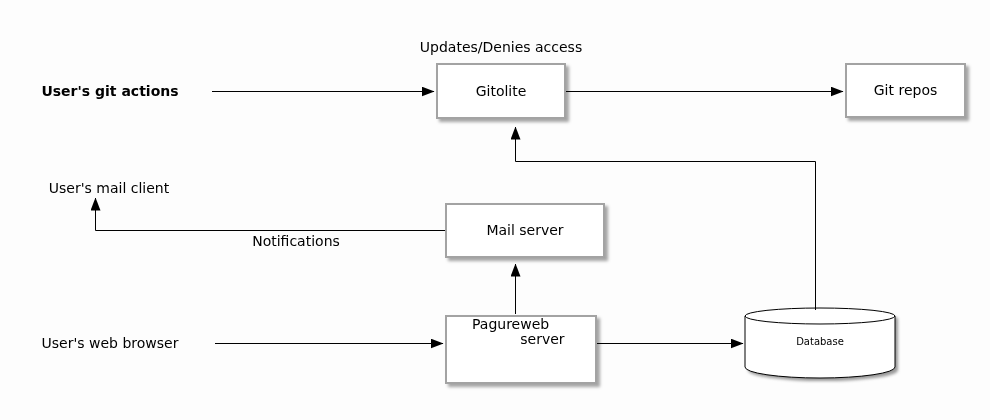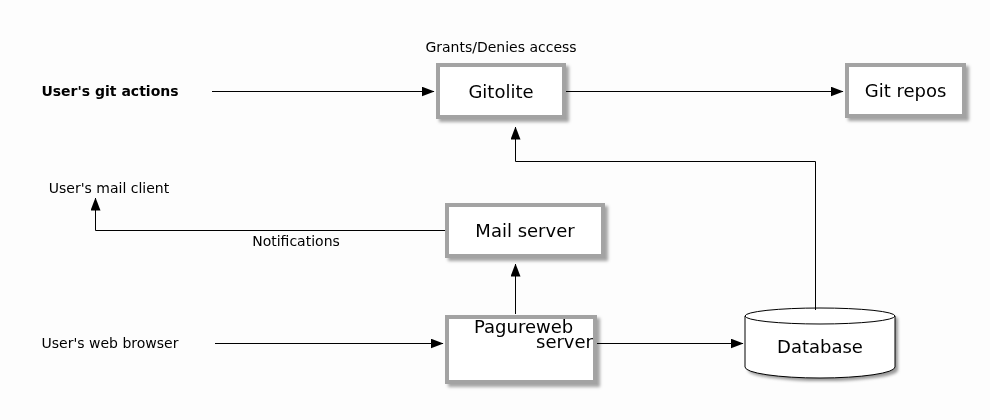--- a/index.html
+++ b/index.html
@@ -14,46 +14,46 @@
     overflow: hidden;
   }
   .edges {
     position: absolute;
     left: 0; top: 0;
     width: 990px; height: 420px;
   }
   .node {
     position: absolute;
     background: #ffffff;
-    border: 4px solid #a3a3a3;
+    border: 2px solid #a3a3a3;
     box-shadow: 3px 3px 3px rgba(0,0,0,0.35);
     display: flex;
     align-items: center;
     justify-content: center;
-    font-size: 18px;
+    font-size: 14px;
     line-height: 15px;
     text-align: center;
   }
   .node.multiline {
     flex-direction: row;
     align-items: flex-start;
     justify-content: center;
     padding-left: 25px;
     text-align: left;
   }
   .actor-label, .edge-label {
     position: absolute;
     font-size: 14px;
     line-height: 15px;
     text-align: center;
     white-space: nowrap;
   }
   .db-label {
     position: absolute;
-    font-size: 18px;
+    font-size: 10px;
     text-align: center;
   }
   
   #gitolite   { left: 436px; top: 63px;  width: 130px; height: 56px; }
   #gitrepos   { left: 845px; top: 63px;  width: 121px; height: 55px; }
   #mailserver { left: 445px; top: 203px; width: 160px; height: 55px; }
   #pagure     { left: 445px; top: 315px; width: 152px; height: 69px; }
   
   #lbl-git-actions  { left: 30px;  top: 84px;  width: 160px; font-weight: bold; }
   #lbl-mail-client  { left: 29px;  top: 181px; width: 160px; }
@@ -102,16 +102,16 @@
   <div class="node multiline" id="pagure">
     <span>Pagure</span>
     <span>web server</span>
   </div>
   <div class="db-label" id="lbl-database">Database</div>
 
   <div class="actor-label" id="lbl-git-actions">User's git actions</div>
   <div class="actor-label" id="lbl-mail-client">User's mail client</div>
   <div class="actor-label" id="lbl-web-browser">User's web browser</div>
 
-  <div class="edge-label" id="lbl-grants">Grants/Denies access</div>
+  <div class="edge-label" id="lbl-grants">Updates/Denies access</div>
   <div class="edge-label" id="lbl-notifications">Notifications</div>
 
 </div>
 
 </body></html>

